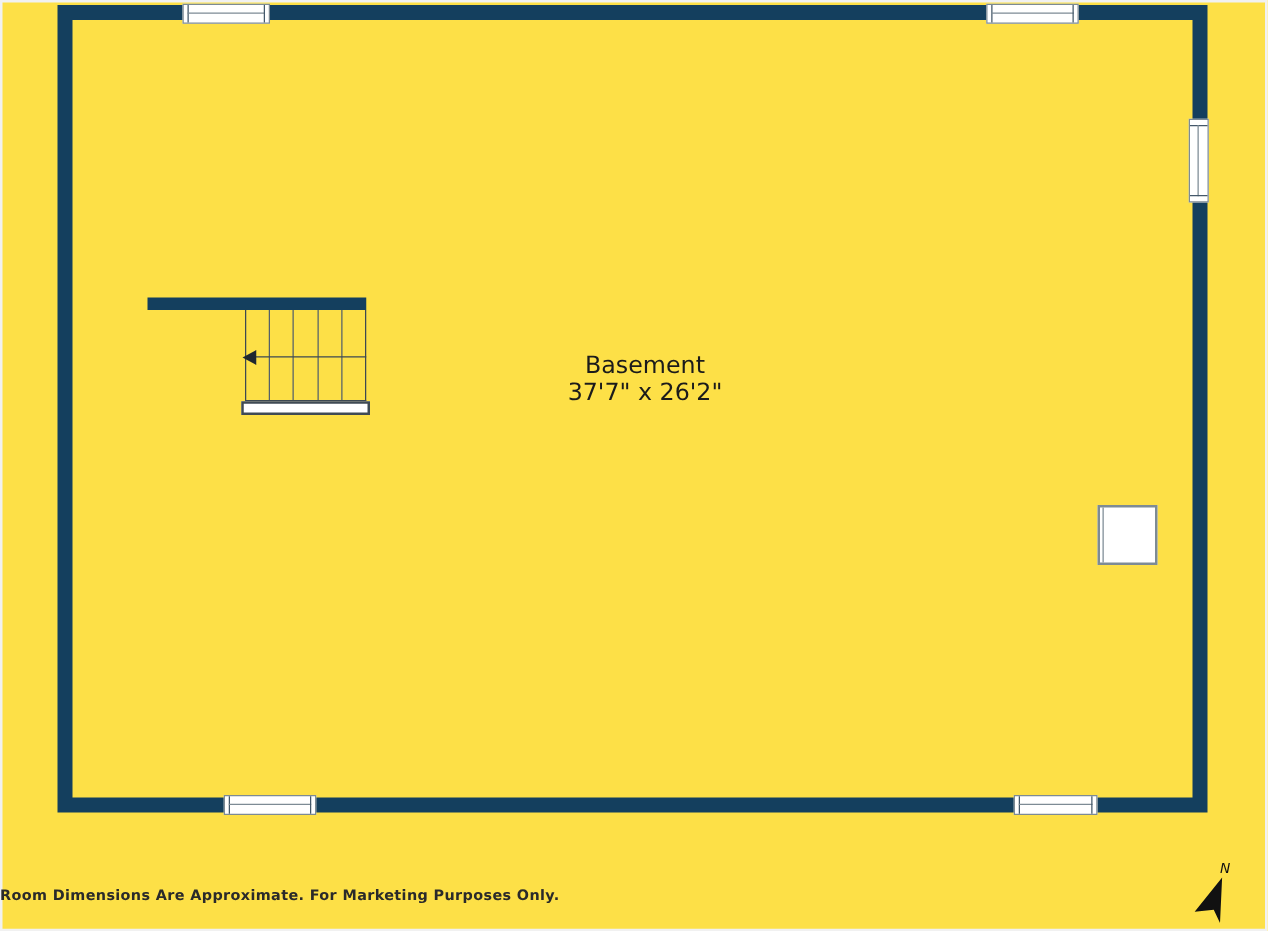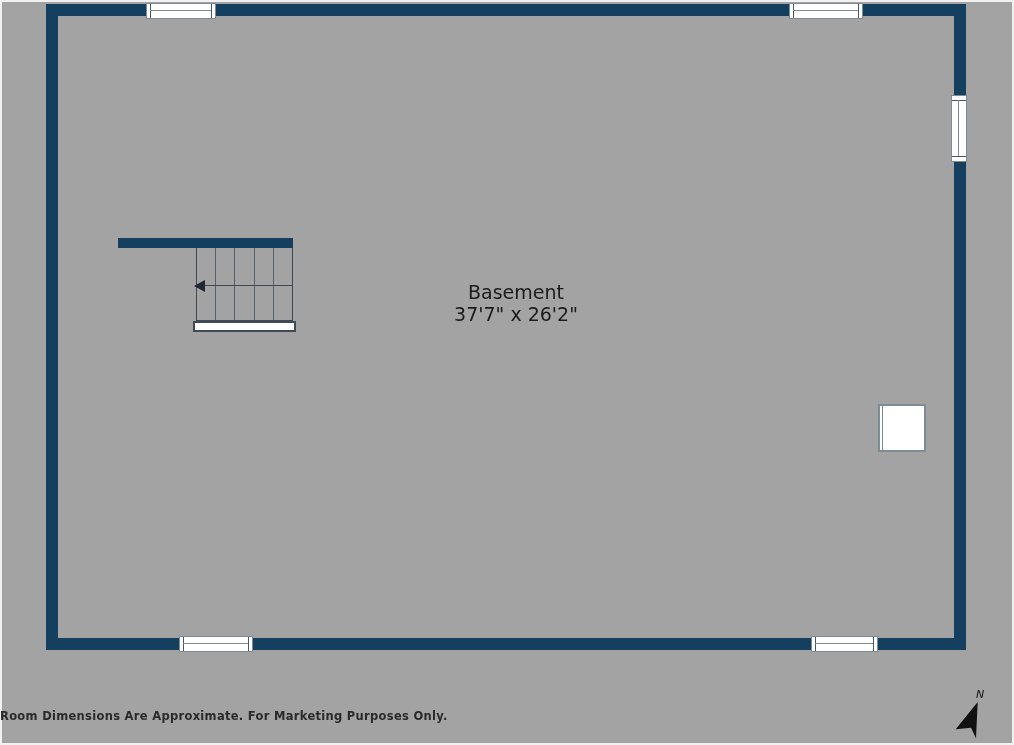--- a/index.html
+++ b/index.html
@@ -3,21 +3,21 @@
 <meta charset="utf-8">
 <style>
   * { margin: 0; padding: 0; box-sizing: border-box; }
   html, body { background: #ffffff; }
   body { font-family: "DejaVu Sans", "Liberation Sans", sans-serif; }
 
   .canvas {
     position: relative;
     width: 1014px;
     height: 745px;
-    background: #a3a3a3;
+    background: #fde047;
     overflow: hidden;
     box-shadow: inset 0 0 0 2px #f1f1f1;
   }
 
   
   .walls {
     position: absolute;
     left: 46px; top: 4px;
     width: 920px; height: 646px;
     border: 12px solid #143f5e;

